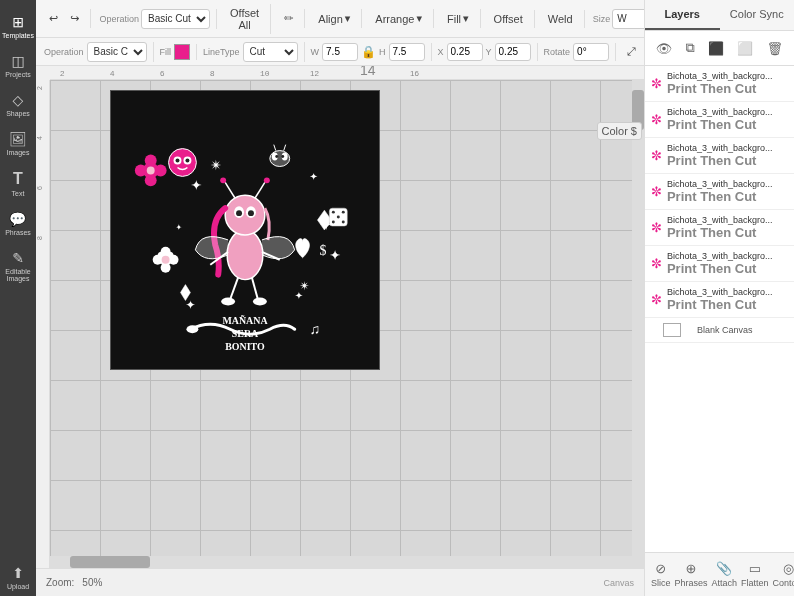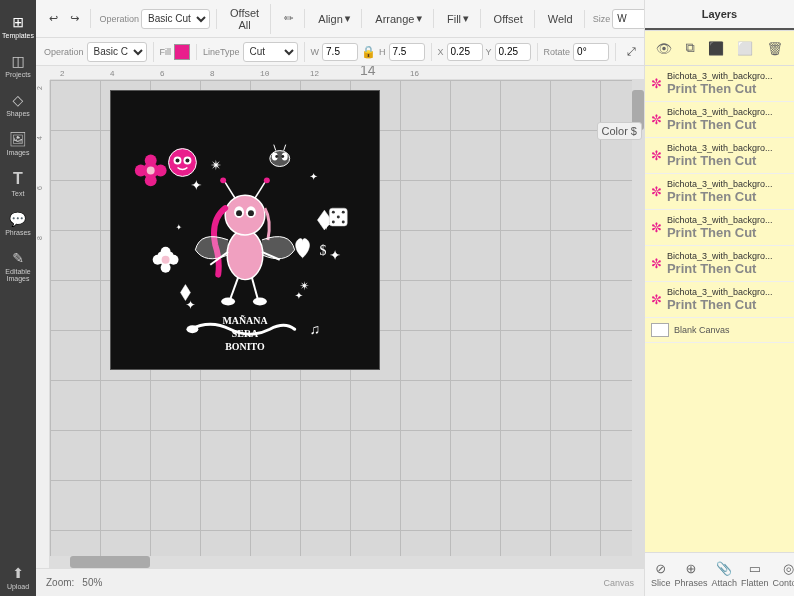--- a/index.html
+++ b/index.html
@@ -196,21 +196,21 @@
     .design-svg {
       width: 100%;
       height: 100%;
     }
 
     
     .right-panel {
       position: absolute;
       right: 0; top: 0;
       width: 150px; height: 596px;
-      background: #fef9c3;
+      background: #ffffff;
       border-left: 1px solid #ddd;
       z-index: 10;
     }
 
     .right-panel-tabs {
       display: flex;
       border-bottom: 1px solid #ddd;
       background: #f5f5f5;
     }
     .panel-tab {
@@ -273,22 +273,22 @@
     }
     .layer-sub {
       font-size: 13px;
       color: #888;
       font-weight: bold;
     }
 
     .layer-blank-canvas {
       display: flex;
       align-items: center;
-      padding: 5px 6px;
-      gap: 5px;
+      padding: 5px 18px;
+      gap: 16px;
       border-bottom: 1px solid #eee;
     }
     .blank-canvas-box {
       width: 18px;
       height: 14px;
       border: 1px solid #aaa;
       background: #fff;
     }
     .blank-canvas-label {
       font-size: 9px;
@@ -666,20 +666,23 @@
 
 <div class="scroll-h">
   <div class="scroll-thumb-h"></div>
 </div>
 
 <div class="right-panel">
   <div class="right-panel-tabs">
     <div class="panel-tab active">
       <span>Layers</span>
     </div>
+    <div class="panel-tab">
+      <span>Color Sync</span>
+    </div>
   </div>
 
   <div class="panel-icons-row">
     <button class="panel-icon-btn" title="Hide">
       <span>👁</span>
     </button>
     <button class="panel-icon-btn" title="Duplicate">
       <span>⧉</span>
     </button>
     <button class="panel-icon-btn active" title="Group">

